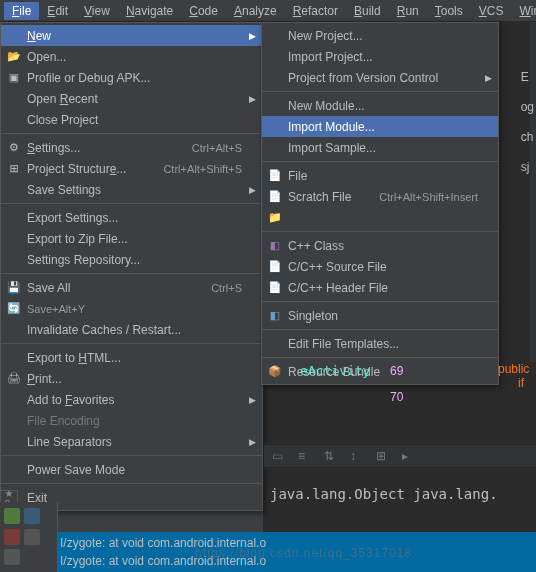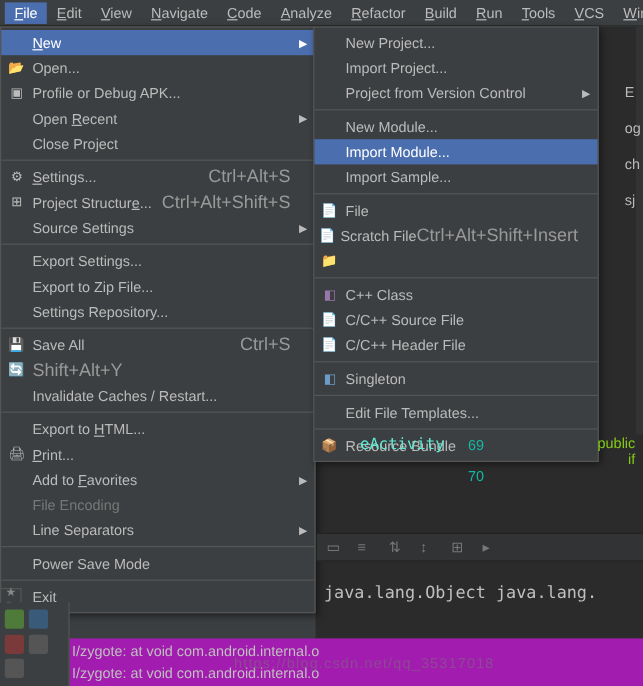--- a/index.html
+++ b/index.html
@@ -9,29 +9,29 @@
 .menubar-item.active { background: #4b6eaf; color: #fff; }
 .mnemonic { text-decoration: underline; }
 .menu-panel { position: absolute; background: #3c3f41; border: 1px solid #555; box-shadow: 2px 2px 6px rgba(0,0,0,0.5); }
 .file-menu { top: 22px; left: 0; width: 263px; padding: 2px 0; }
 .sub-menu { top: 22px; left: 261px; width: 238px; padding: 2px 0; }
 .menu-item { display: flex; align-items: center; height: 21px; padding: 0 20px 0 4px; cursor: pointer; position: relative; }
 .menu-item.hover { background: #4b6eaf; color: #fff; }
 .menu-item.disabled { color: #777; cursor: default; }
 .menu-icon { width: 18px; height: 16px; margin-right: 4px; display: flex; align-items: center; justify-content: center; font-size: 11px; }
 .menu-label { flex: 1; white-space: nowrap; }
-.menu-shortcut { color: #999; font-size: 15px; }
+.menu-shortcut { color: #999; font-size: 11px; }
 .menu-arrow { position: absolute; right: 6px; font-size: 9px; }
 .menu-sep { height: 1px; background: #555; margin: 3px 0; }
 .editor-bg { position: absolute; top: 22px; left: 263px; right: 0; bottom: 0; background: #2b2b2b; z-index: -1; }
 .editor-content { position: absolute; top: 358px; left: 390px; color: #6897bb; font-family: Consolas, monospace; font-size: 14px; line-height: 26px; }
-.editor-gutter-num { color: #14b8a6; }
+.editor-gutter-num { color: #f0abfc; }
 .editor-code { position: absolute; top: 362px; left: 498px; font-family: Consolas, monospace; font-size: 15px; }
-.kw1 { color: #84cc16; text-align: right; }
-.console { position: absolute; bottom: 0; left: 0; right: 0; background: #a21caf; color: #bfbfbf; font-family: Consolas, monospace; font-size: 14px; padding: 2px 0; }
+.kw1 { color: #f97316; }
+.console { position: absolute; bottom: 0; left: 0; right: 0; background: #0369a1; color: #bfbfbf; font-family: Consolas, monospace; font-size: 14px; padding: 2px 0; }
 .console-line { padding: 2px 6px 2px 60px; white-space: nowrap; overflow: hidden; }
 .console-top { position: absolute; bottom: 70px; left: 270px; right: 0; font-family: Consolas, monospace; font-size: 14px; color: #bfbfbf; white-space: nowrap; }
 .left-tool { position: absolute; left: 0; bottom: 0; width: 58px; height: 70px; background: #3c3f41; border-right: 1px solid #555; display: flex; flex-wrap: wrap; align-items: flex-start; padding: 4px 2px; }
 .tool-icon { width: 16px; height: 16px; margin: 2px; background: #555; border-radius: 2px; }
 .star-tab { position: absolute; left: 0; top: 490px; width: 18px; height: 18px; background: #3c3f41; color: #888; font-size: 10px; display: flex; align-items: center; justify-content: center; border: 1px solid #555; }
 .right-tab { position: absolute; right: 0; top: 22px; width: 6px; height: 340px; background: #313335; }
 .toolbar-bottom { position: absolute; top: 444px; left: 264px; right: 0; height: 24px; background: #313335; border-top: 1px solid #222; border-bottom: 1px solid #222; display: flex; align-items: center; padding-left: 8px; gap: 12px; }
 .tb-icon { width: 14px; height: 14px; color: #777; font-size: 12px; }
 .watermark { position: absolute; bottom: 12px; left: 195px; color: rgba(120,120,120,0.5); font-size: 12px; font-family: sans-serif; letter-spacing: 1px; }
 .icon-blue { color: #6e9cc9; }
@@ -97,21 +97,21 @@
       <span class="menu-label"><span class="mnemonic">S</span>ettings...</span>
       <span class="menu-shortcut">Ctrl+Alt+S</span>
     </div>
     <div class="menu-item">
       <span class="menu-icon ">⊞</span>
       <span class="menu-label">Project Structur<span class="mnemonic">e</span>...</span>
       <span class="menu-shortcut">Ctrl+Alt+Shift+S</span>
     </div>
     <div class="menu-item">
       <span class="menu-icon "></span>
-      <span class="menu-label">Source Settings</span>
+      <span class="menu-label">Save Settings</span>
       <span class="menu-arrow">▶</span>
     </div>
     <div class="menu-sep"></div>
     <div class="menu-item">
       <span class="menu-icon "></span>
       <span class="menu-label">Export Settings...</span>
     </div>
     <div class="menu-item">
       <span class="menu-icon "></span>
       <span class="menu-label">Export to Zip File...</span>
@@ -121,21 +121,21 @@
       <span class="menu-label">Settings Repository...</span>
     </div>
     <div class="menu-sep"></div>
     <div class="menu-item">
       <span class="menu-icon ">💾</span>
       <span class="menu-label">Save All</span>
       <span class="menu-shortcut">Ctrl+S</span>
     </div>
     <div class="menu-item">
       <span class="menu-icon ">🔄</span>
-      <span class="menu-shortcut">Shift+Alt+Y</span>
+      <span class="menu-shortcut">Save+Alt+Y</span>
     </div>
     <div class="menu-item">
       <span class="menu-icon "></span>
       <span class="menu-label">Invalidate Caches / Restart...</span>
     </div>
     <div class="menu-sep"></div>
     <div class="menu-item">
       <span class="menu-icon "></span>
       <span class="menu-label">Export to <span class="mnemonic">H</span>TML...</span>
     </div>

